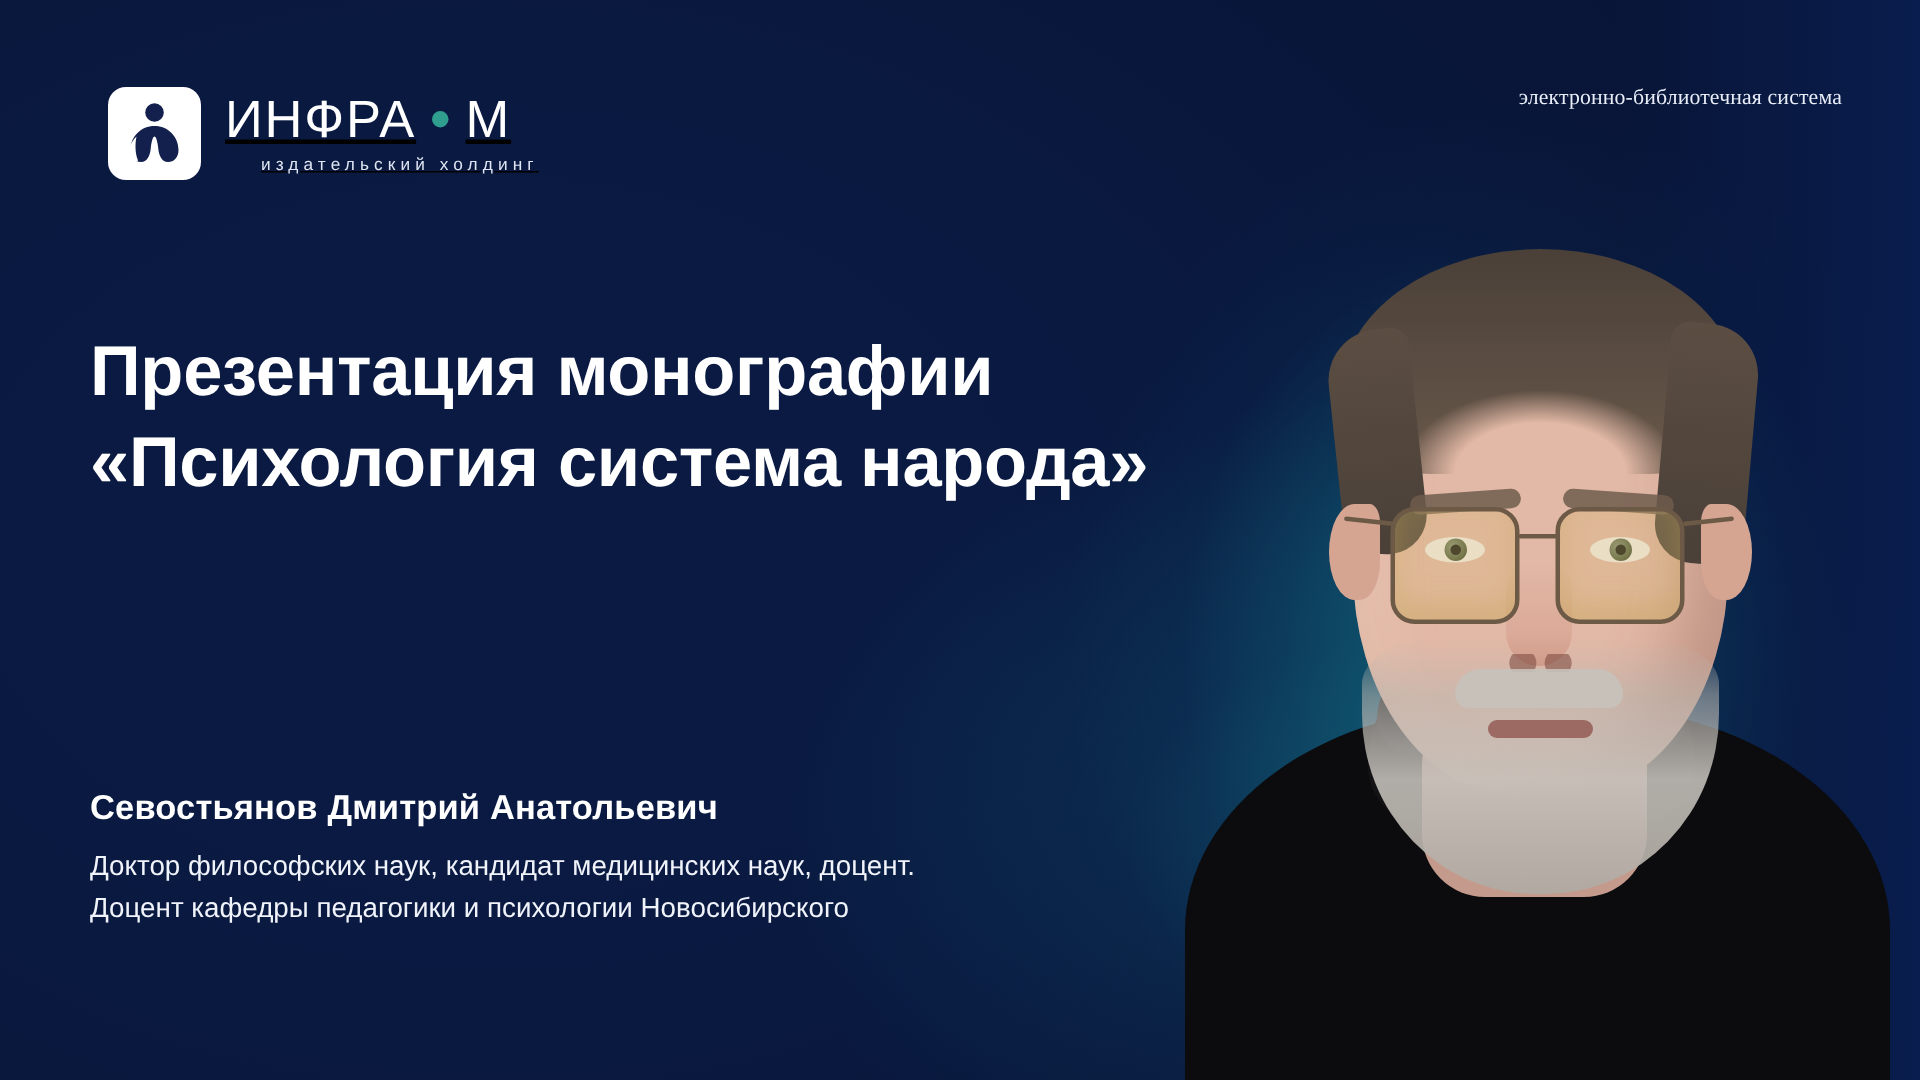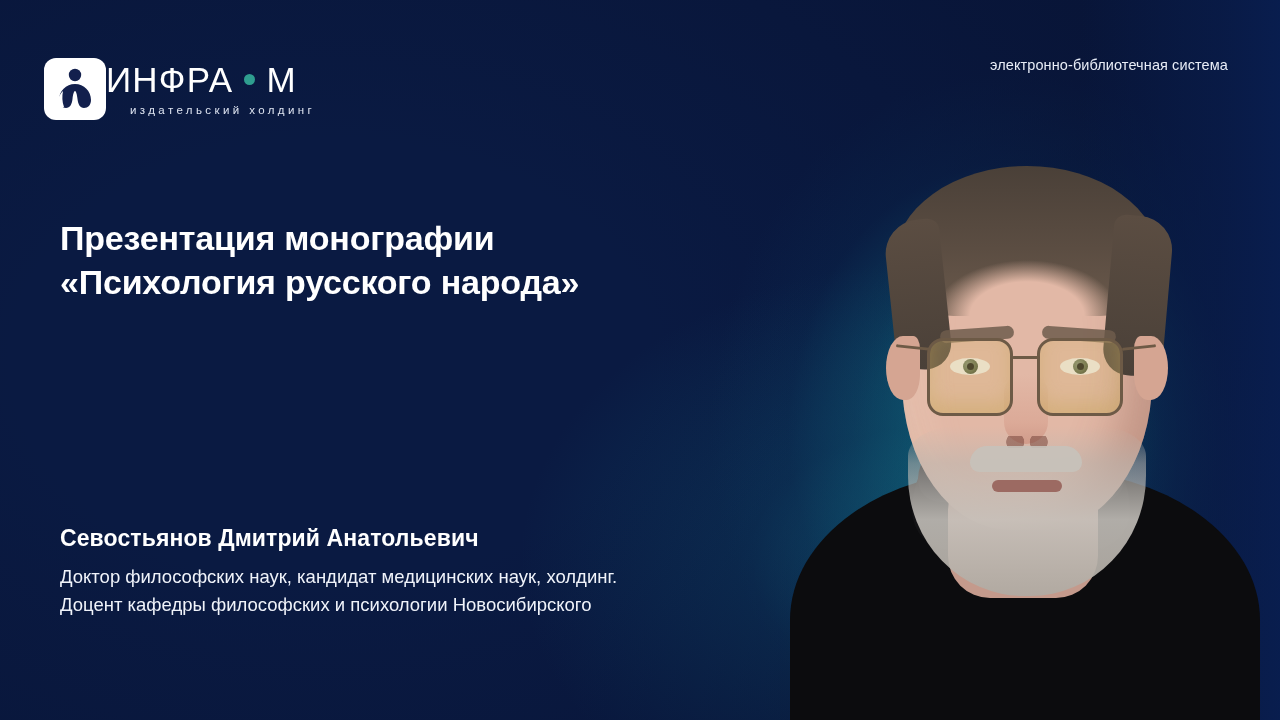--- a/index.html
+++ b/index.html
@@ -209,22 +209,22 @@
     border-radius:30px 30px 16px 16px;
   }
   .mouth {
     position:absolute; left:202px; top:330px;
     width:70px; height:12px;
     background:#9c6a62; border-radius:9px;
   }
 
   
   .logo-infra {
-    position:absolute; left:44px; top:58px;
-    display:flex; align-items:center; 
+    position:absolute; left:72px; top:58px;
+    display:flex; align-items:center; gap:16px;text-decoration:underline;
   }
   .infra-mark {
     width:62px; height:62px;
     background:#ffffff; border-radius:12px;
     position:relative; flex:none;
   }
   .infra-mark svg { position:absolute; left:9px; top:9px; }
   .infra-words { display:flex; flex-direction:column; justify-content:center; }
   .infra-name {
     display:flex; align-items:center; gap:11px;
@@ -261,28 +261,29 @@
     display:inline-block;
     width:12px; height:12px; border-radius:50%;
     background:#1f9c84;
     margin:0 3px 1px 3px;
     vertical-align:baseline;
   }
   .zn-tag {
     margin-top:5px;
     color:#e8edf7; font-size:14.5px; font-weight:400;
     letter-spacing:0.1px;
+    font-family:Liberation Serif, serif;
   }
 
   
   .title {
     position:absolute; left:60px; top:216px;
     width:860px;
     color:#ffffff;
-    font-size:34px; font-weight:700;
+    font-size:47px; font-weight:700;
     line-height:1.30;
     letter-spacing:-0.2px;
   }
   .title-line { display:block; white-space:nowrap; }
 
   
   .speaker {
     position:absolute; left:60px; top:524px;
     width:760px;
   }
@@ -357,24 +358,24 @@
       <div class="infra-tag">издательский холдинг</div>
     </div>
   </div>
 
   <div class="logo-znanium">
     <div class="zn-tag">электронно-библиотечная система</div>
   </div>
 
   <div class="title">
     <span class="title-line">Презентация монографии</span>
-    <span class="title-line">«Психология русского народа»</span>
+    <span class="title-line">«Психология система народа»</span>
   </div>
 
   <div class="speaker">
     <div class="speaker-name">Севостьянов Дмитрий Анатольевич</div>
     <div class="speaker-cred">
-      <span class="cred-line">Доктор философских наук, кандидат медицинских наук, холдинг.</span>
-      <span class="cred-line">Доцент кафедры философских и психологии Новосибирского</span>
+      <span class="cred-line">Доктор философских наук, кандидат медицинских наук, доцент.</span>
+      <span class="cred-line">Доцент кафедры педагогики и психологии Новосибирского</span>
     </div>
   </div>
 
 </div>
 
 </body></html>

